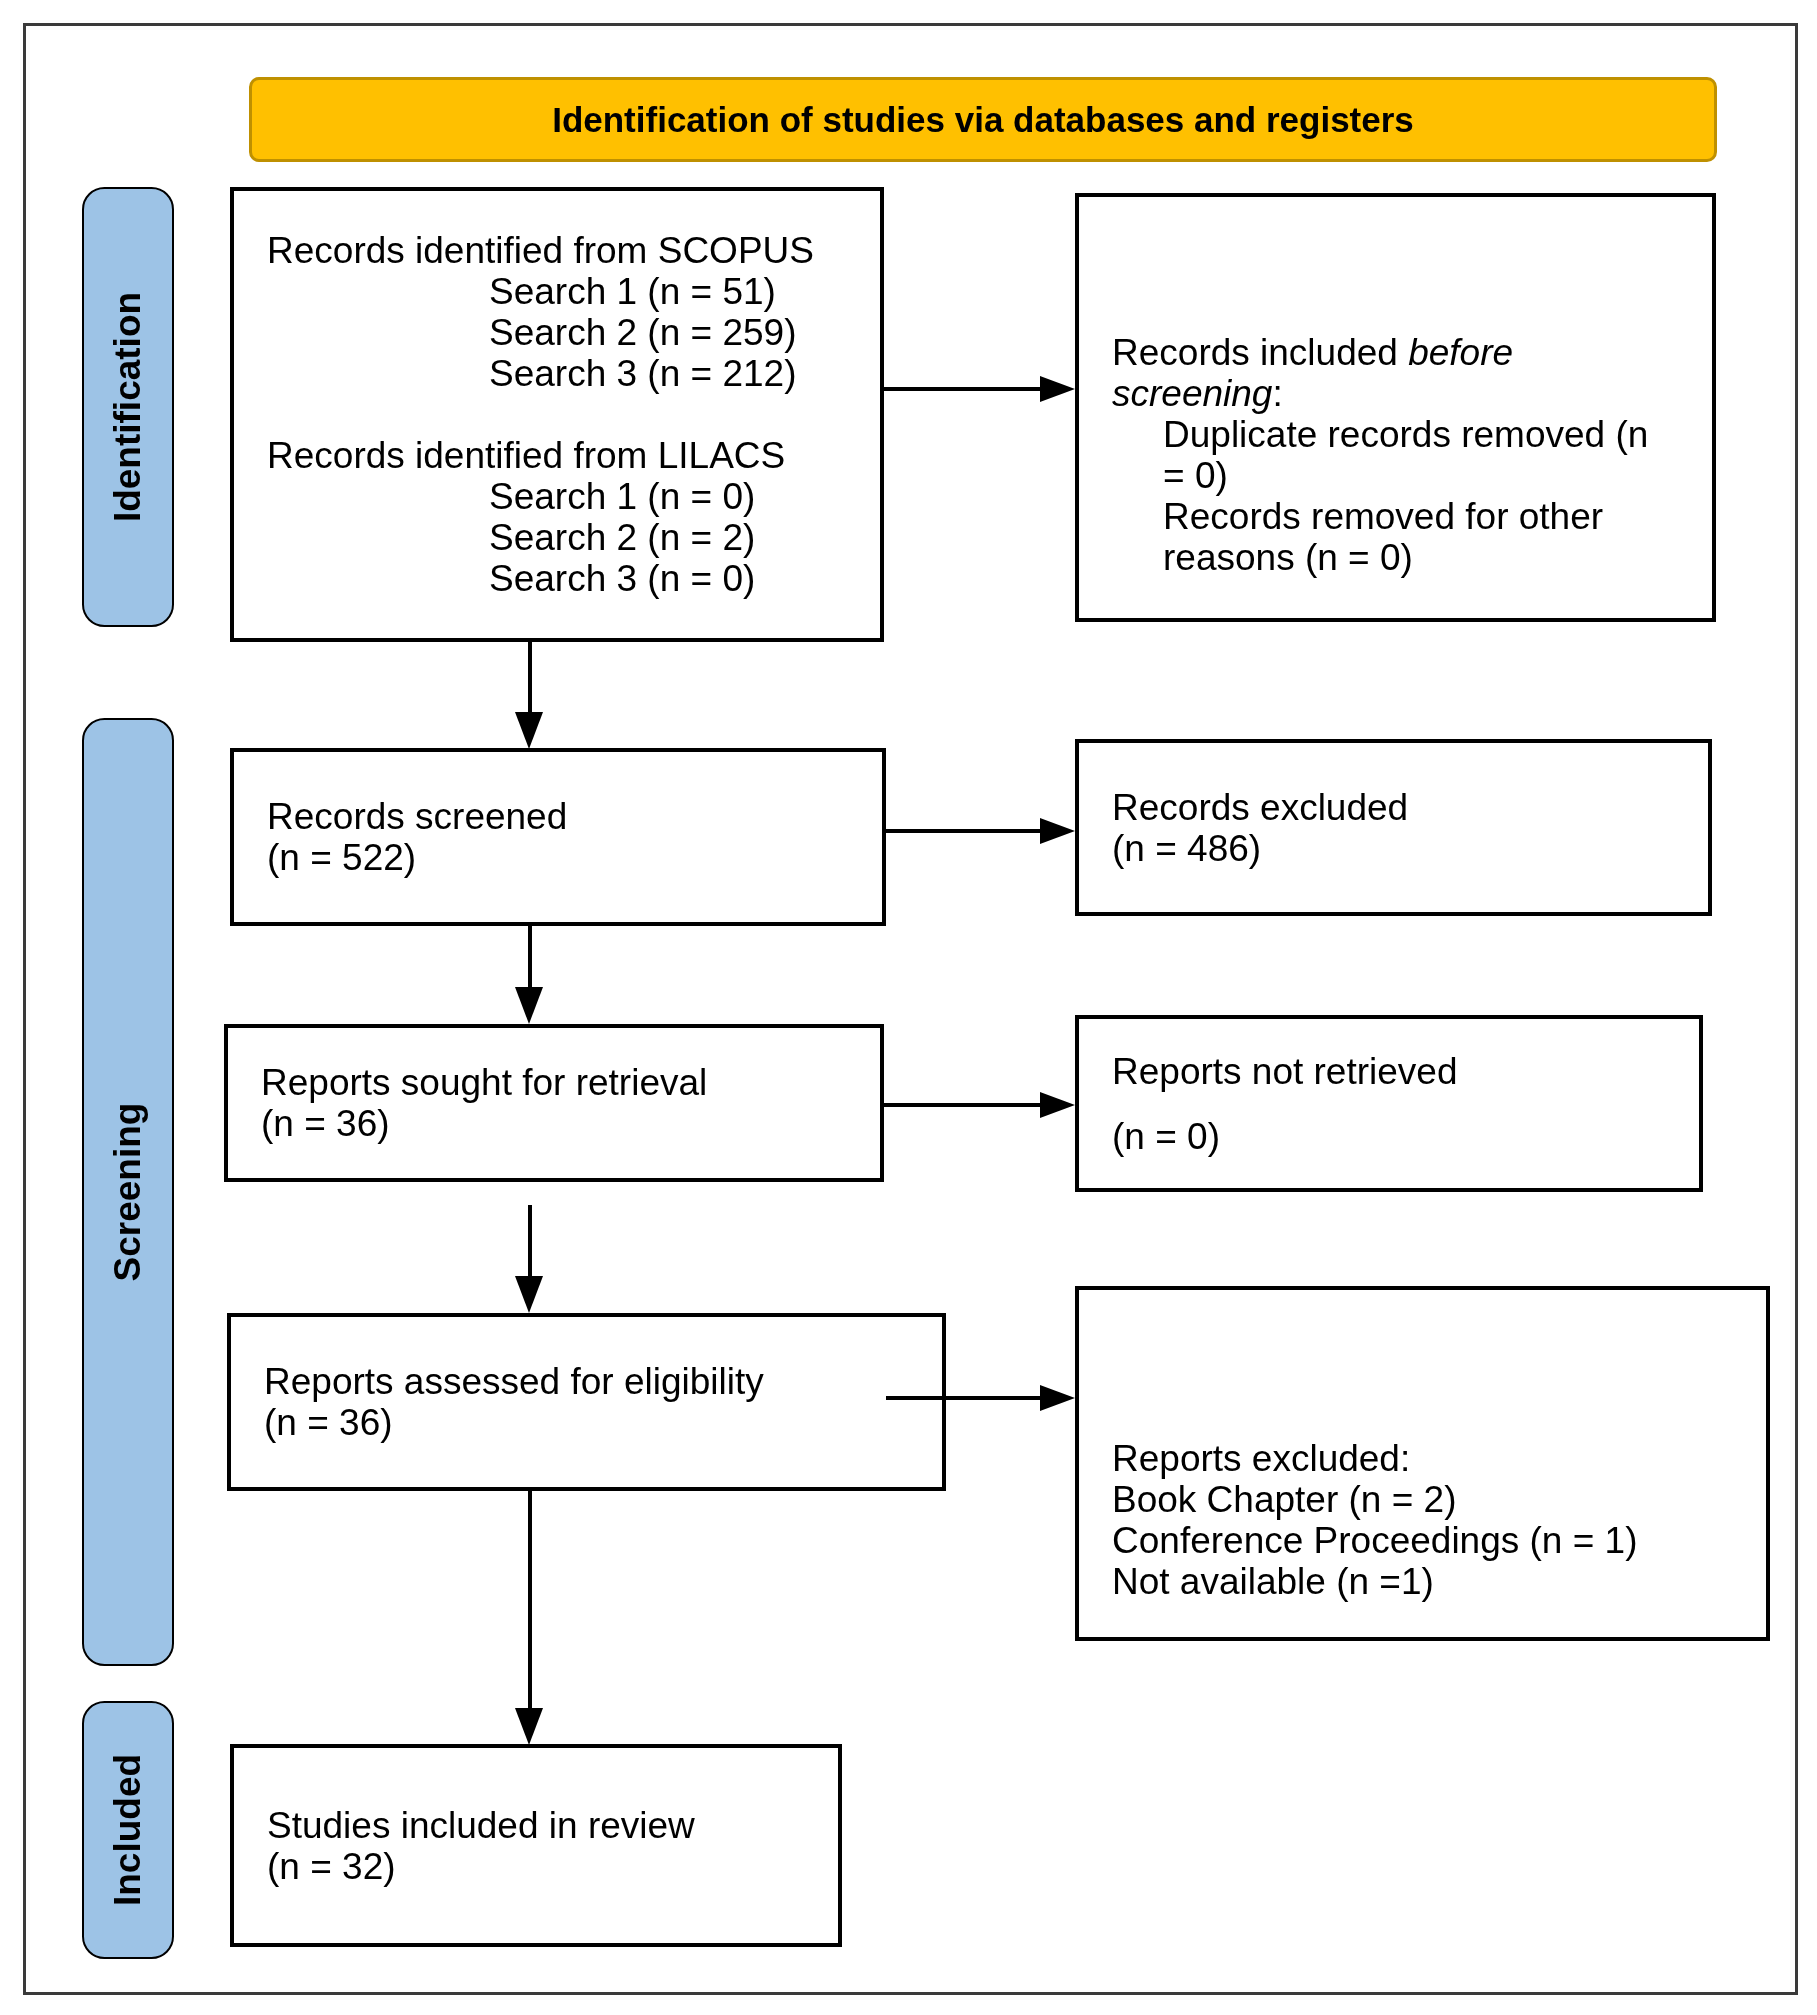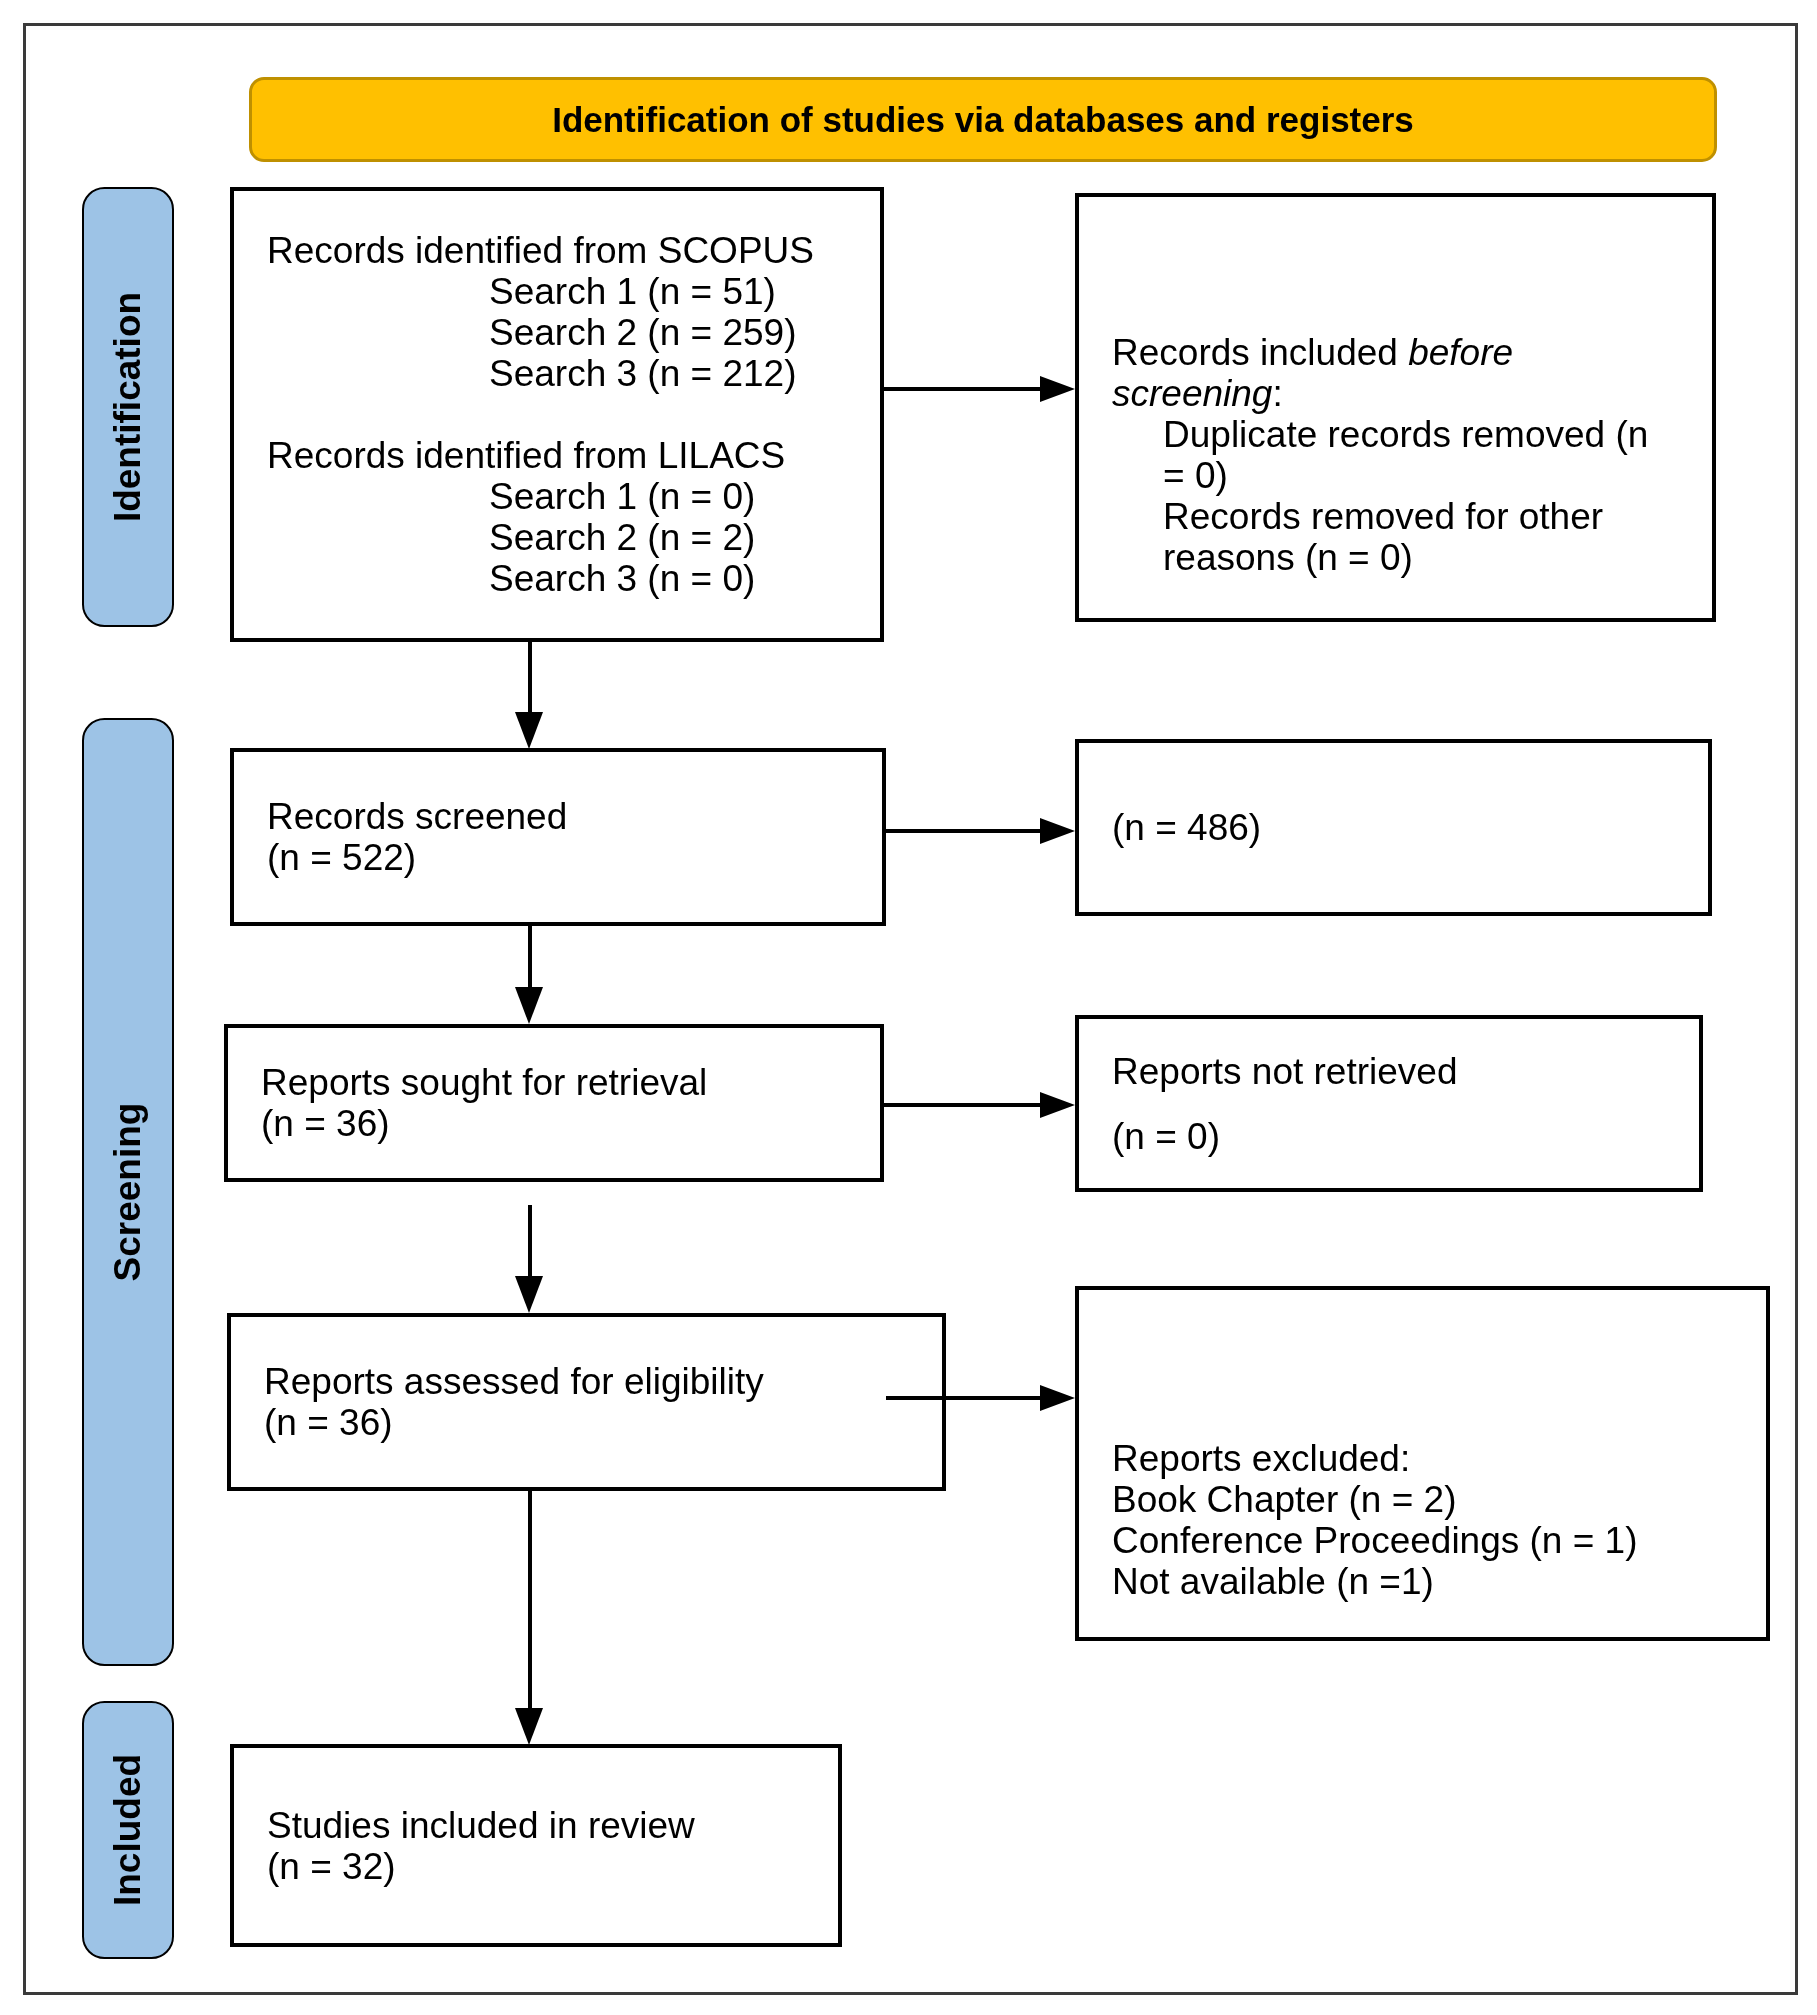--- a/index.html
+++ b/index.html
@@ -10,21 +10,21 @@
     font-family:"Liberation Sans", sans-serif;
     color:#000;
     overflow:hidden;
   }
   .outer-frame{
     position:absolute;left:23px;top:23px;width:1769px;height:1966px;
     border:3.1px solid #3a3a3a;background:transparent;
   }
   .banner{
     position:absolute;left:249px;top:77px;width:1468px;height:85px;
-    background:#FFC000;border:3.1px solid #BF9000;border-radius:15px;
+    background:#FFC000;border:3.1px solid #BF9000;border-radius:10px;
     display:flex;align-items:center;justify-content:center;
     box-sizing:border-box;
   }
   .banner-text{font-size:35px;font-weight:bold;color:#000;}
   .stage{
     position:absolute;left:82px;width:92px;
     background:#9DC3E6;border:2.5px solid #000;border-radius:22.4px;
     display:flex;align-items:center;justify-content:center;
     box-sizing:border-box;
   }
@@ -111,20 +111,21 @@
     <div class="line">(n = 32)</div>
   </div>
 
   <div class="box top-pad" style="left:1075px;top:193px;width:641px;height:429px;padding-top:135px;">
     <div><span>Records included </span><span class="em-italic">before screening</span><span>:</span></div>
     <div class="sub-item">Duplicate records removed (n = 0)</div>
     <div class="sub-item">Records removed for other reasons (n = 0)</div>
   </div>
 
   <div class="box" style="left:1075px;top:739px;width:637px;height:177px;">
+    <div class="line">Records excluded</div>
     <div class="line">(n = 486)</div>
   </div>
 
   <div class="box" style="left:1075px;top:1015px;width:628px;height:177px;gap:24px;">
     <div class="line">Reports not retrieved</div>
     <div class="line">(n = 0)</div>
   </div>
 
   <div class="box top-pad" style="left:1075px;top:1286px;width:695px;height:355px;padding-top:148px;">
     <div class="line">Reports excluded:</div>

